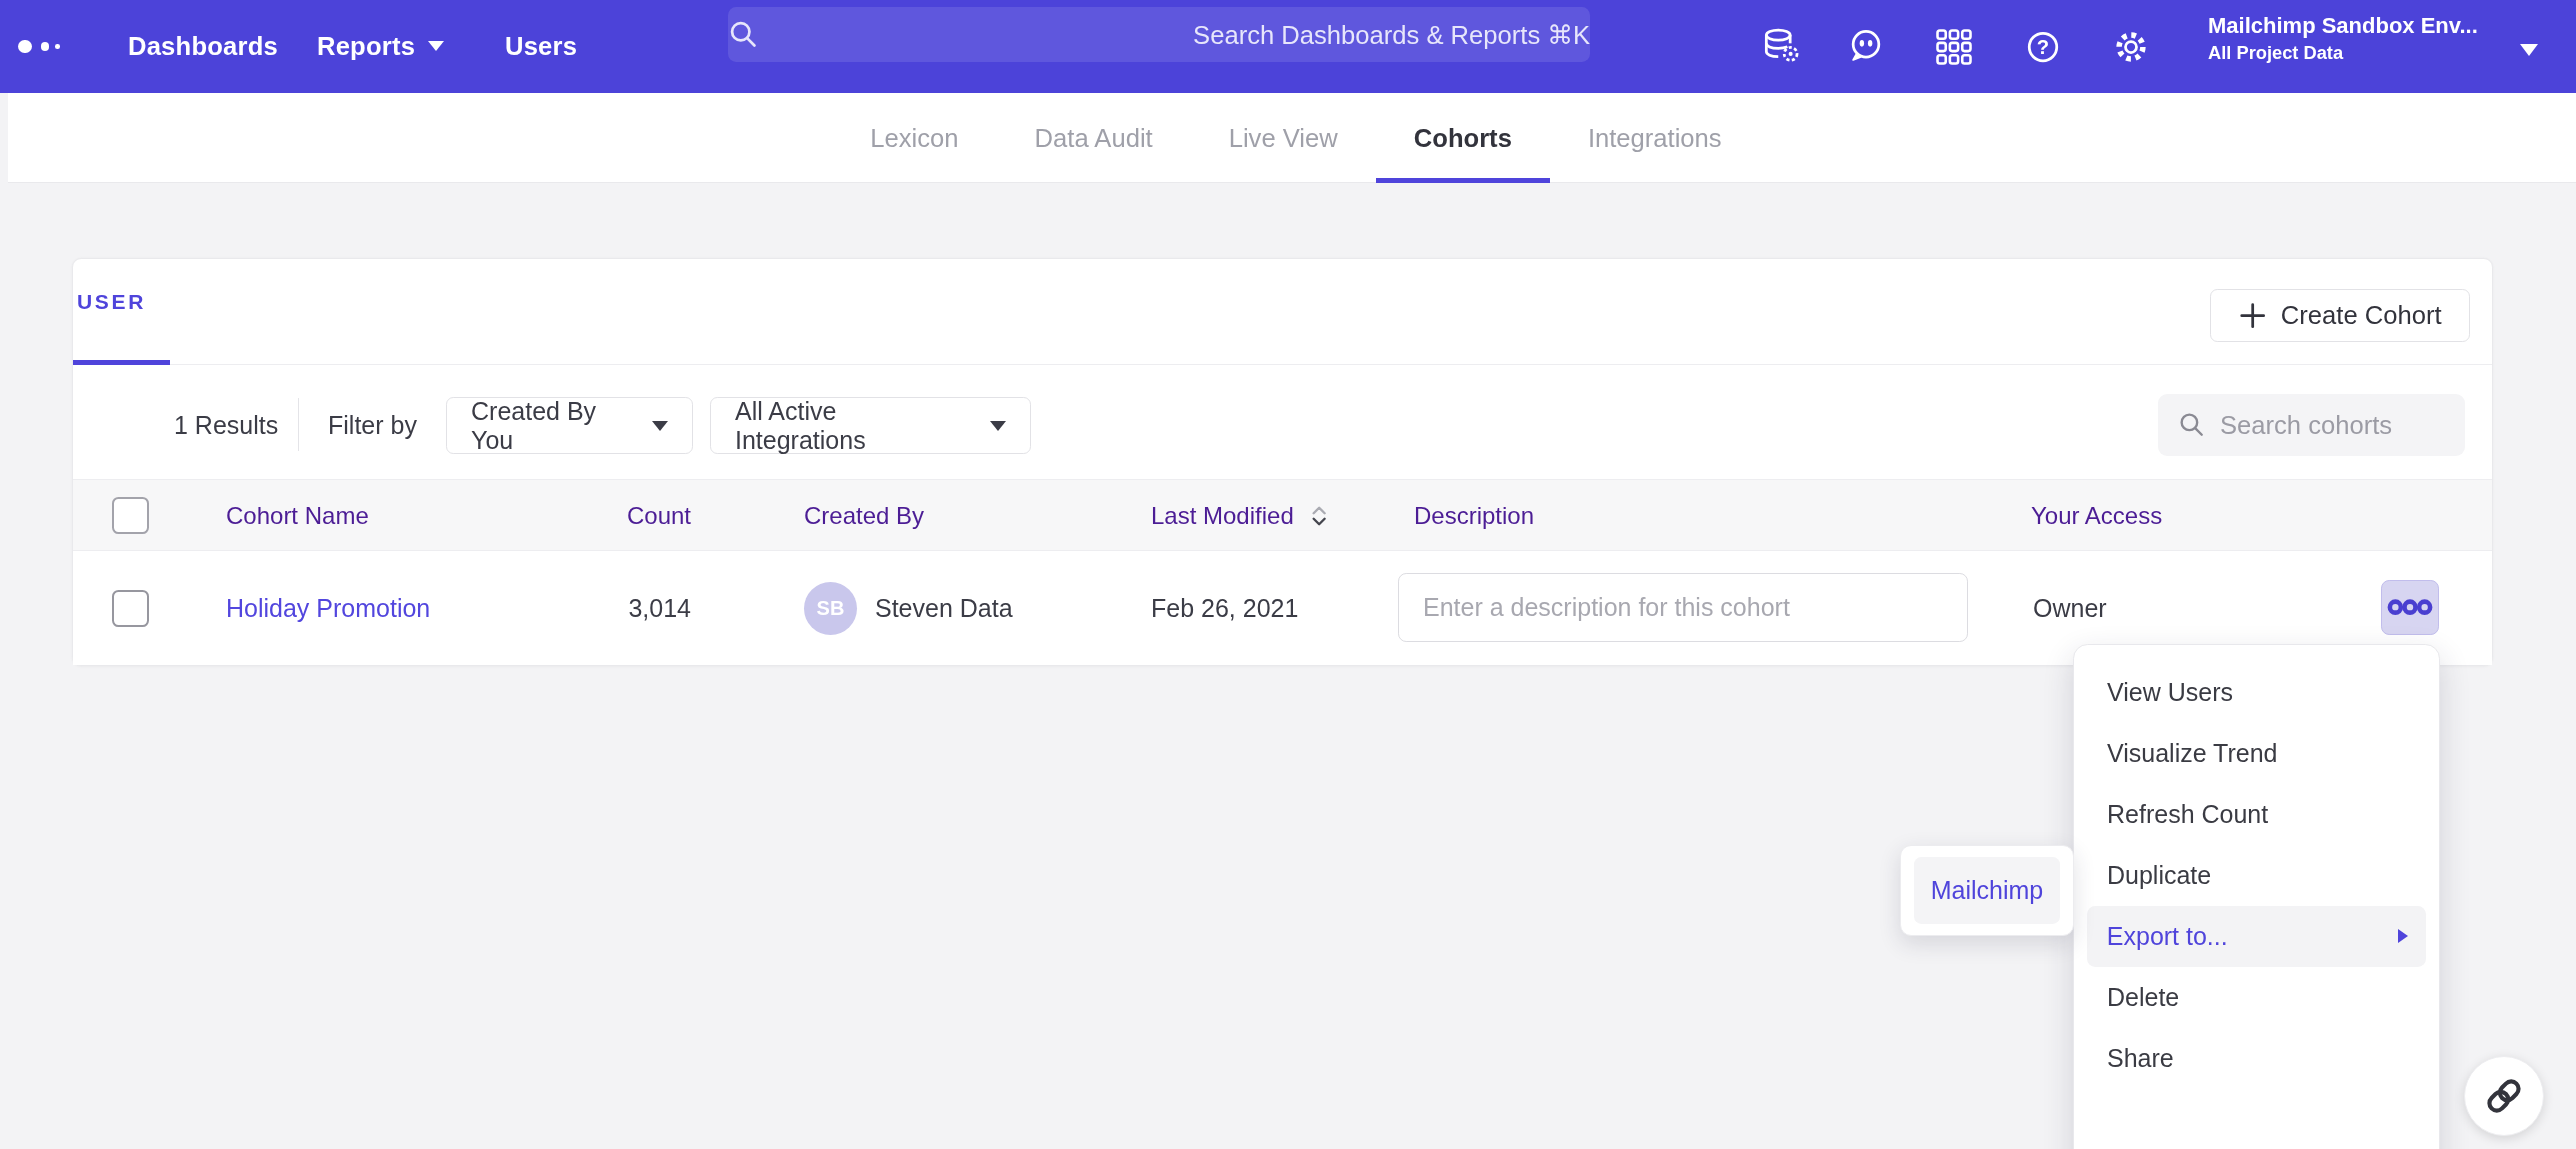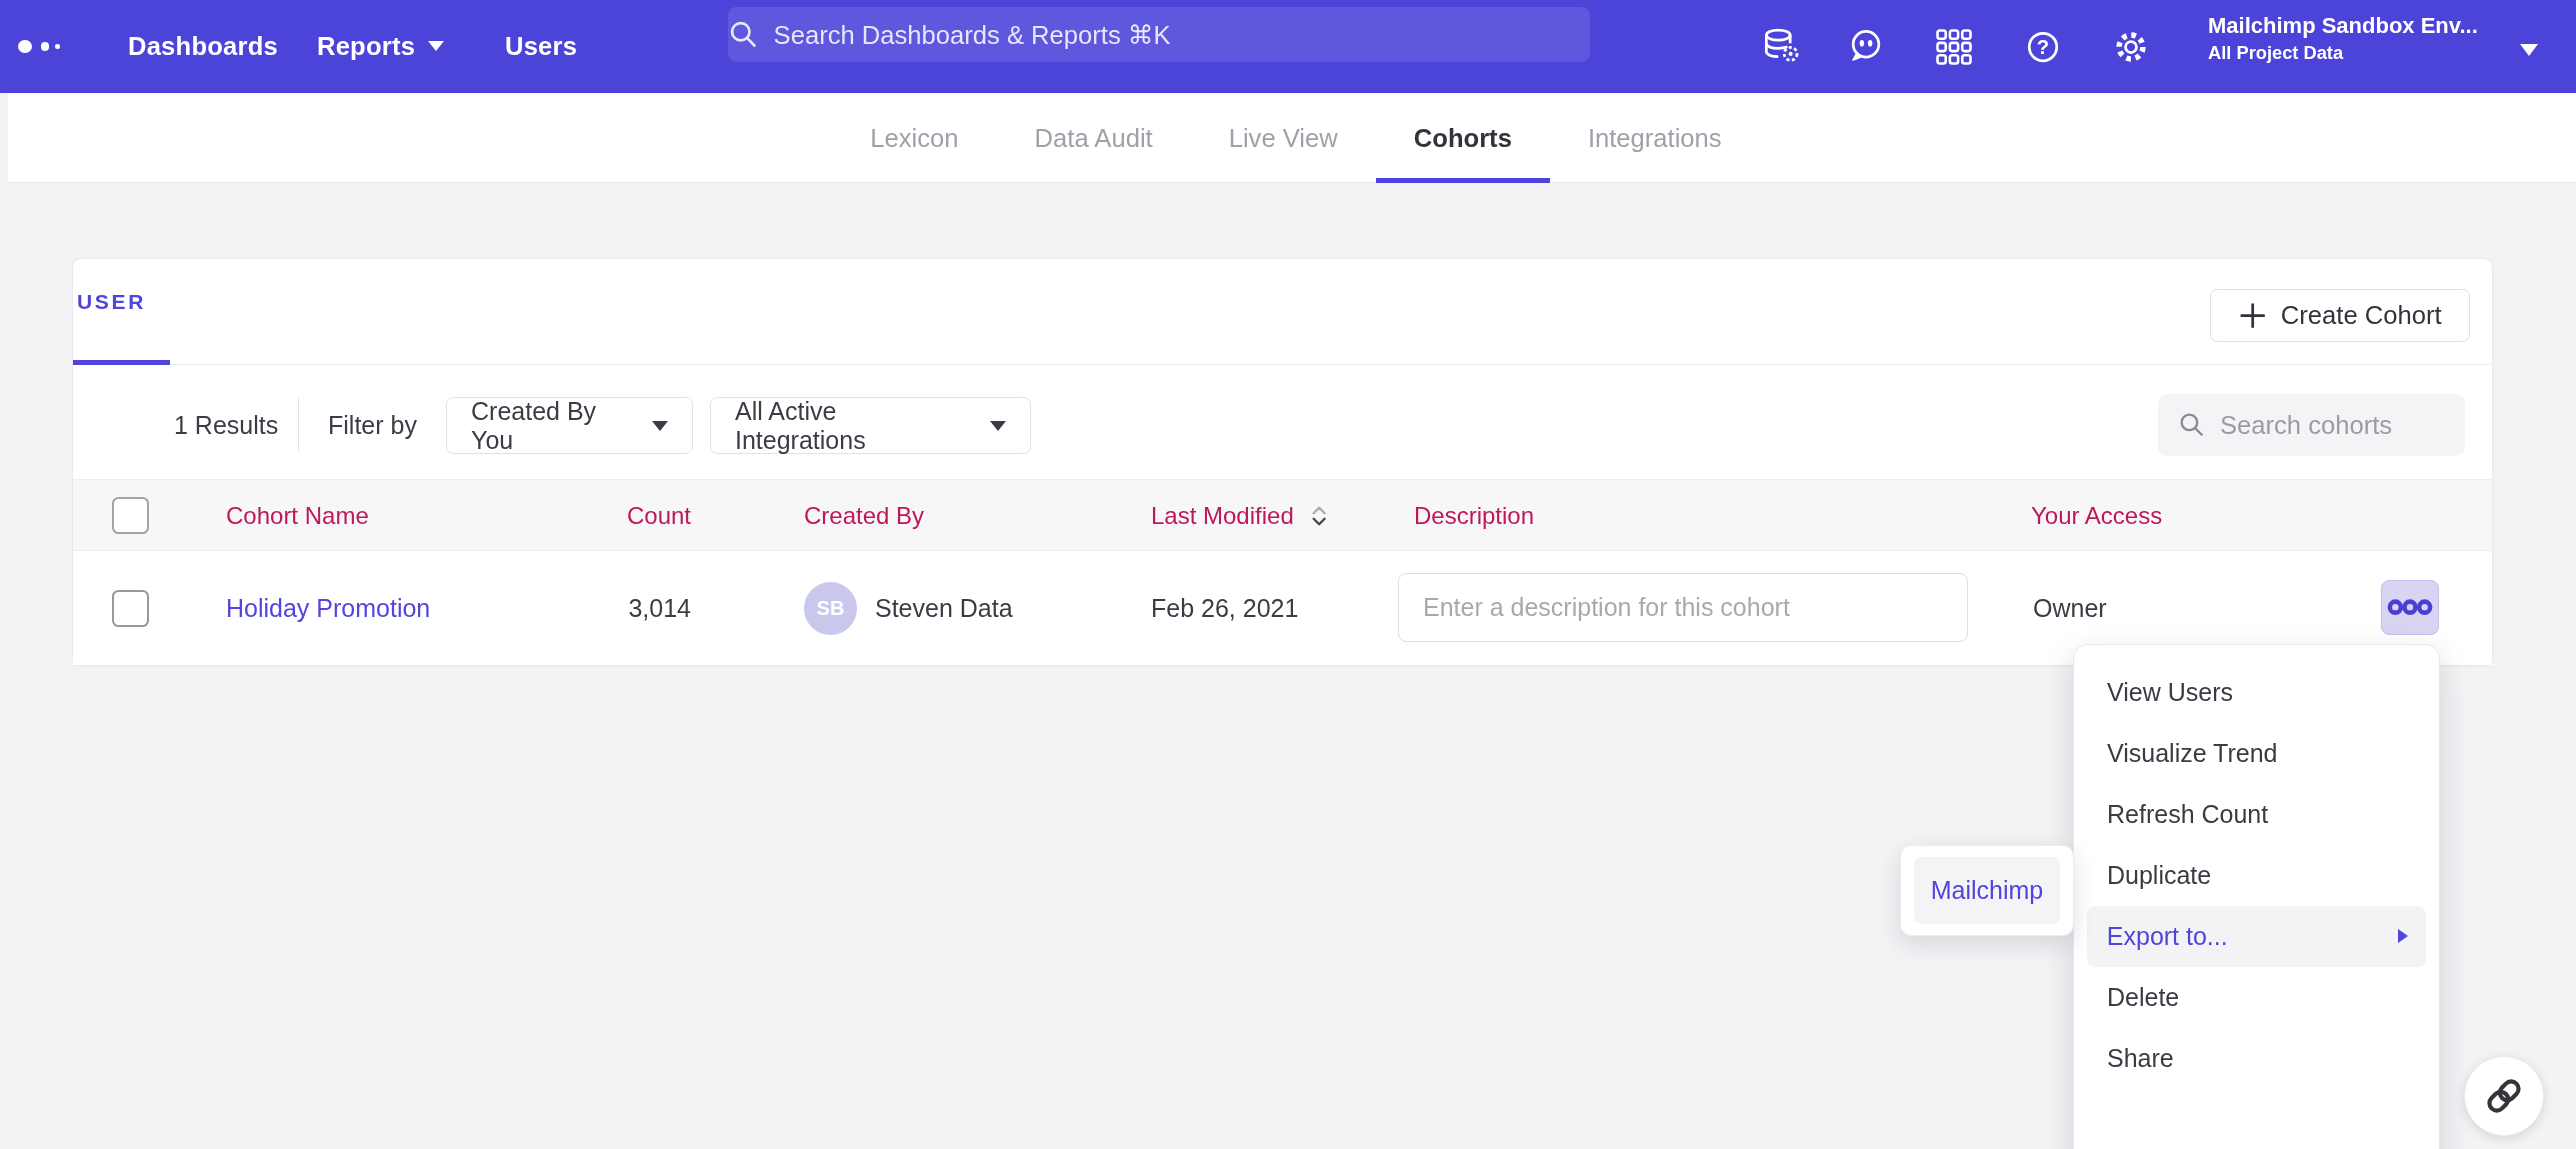--- a/index.html
+++ b/index.html
@@ -16,21 +16,21 @@
   .logo .d1 { width:13.7px; height:13.7px; left:0;  margin-top:-6.9px; }
   .logo .d2 { width:8.2px;  height:8.2px;  left:23px; margin-top:-4.1px; }
   .logo .d3 { width:4.6px;  height:4.6px;  left:37px; margin-top:-2.3px; }
   .navlink { position:absolute; top:0; height:93px; line-height:93px; color:#fff;
              font-size:25.6px; font-weight:600; letter-spacing:0.2px; cursor:pointer; }
   .navlink .caret { display:inline-block; vertical-align:middle; margin-left:12.8px; margin-top:-3.7px;
              width:0; height:0; border-left:8.2px solid transparent; border-right:8.2px solid transparent;
              border-top:10px solid #fff; }
   .nav-search { position:absolute; left:728px; top:7.3px; width:862px; height:55px;
              background:rgba(255,255,255,.11); border-radius:8.2px; display:flex;
-             align-items:center; justify-content:flex-start; gap:14.6px; cursor:text; }
+             align-items:center; justify-content:space-between; gap:14.6px; cursor:text; }
   .nav-search .ph { color:#e7e6fb; font-size:25.6px; }
   .topicon { position:absolute; top:25px; width:44px; height:44px; cursor:pointer; }
   .project { position:absolute; left:2208px; top:11px; width:302px; cursor:pointer; }
   .project .pname { color:#fff; font-size:22px; font-weight:700; line-height:29px; white-space:nowrap; }
   .project .pscope { color:#fff; font-size:18.3px; font-weight:700; line-height:25.6px; }
   .proj-caret { position:absolute; left:2520px; top:44px; width:0; height:0;
              border-left:9.1px solid transparent; border-right:9.1px solid transparent;
              border-top:12px solid #fff; cursor:pointer; }
 
   
@@ -65,21 +65,21 @@
   .cohort-search { position:absolute; left:2085px; top:135px; width:307px; height:62px;
           background:#f4f4f6; border-radius:9.1px; display:flex; align-items:center;
           padding:0 20px; gap:14.6px; }
   .cohort-search input { border:none; outline:none; background:transparent; width:201px;
           font-size:25.6px; color:#3b3c46; font-family:inherit; }
   .cohort-search input::placeholder { color:#9b9ba4; }
 
   
   .thead { position:absolute; left:0; top:220px; width:100%; height:72px; background:#f7f7f8;
           border-top:0.9px solid #ededf0; border-bottom:0.9px solid #ededf0; }
-  .th { position:absolute; top:0; height:72px; line-height:72px; font-size:24px; font-weight:500; color:#be185d; }
+  .th { position:absolute; top:0; height:72px; line-height:72px; font-size:24px; font-weight:500; color:#4c1d95; }
   .trow { position:absolute; left:0; top:293px; width:100%; height:113px; background:#fff; }
   .checkbox { position:absolute; width:37px; height:37px; border:2.3px solid #97979f;
           border-radius:6.4px; background:#fff; cursor:pointer; }
   .cell { position:absolute; top:0; height:113px; line-height:113px; font-size:25px; color:#3b3c46; }
   .link { color:#5246de; font-weight:500; cursor:pointer; }
   .num-right { text-align:right; }
   .avatar { position:absolute; left:731px; top:30px; width:53px; height:53px; border-radius:50%;
           background:#c9c7ec; color:#fff; font-size:20px; font-weight:700; display:flex;
           align-items:center; justify-content:center; }
   .desc-input { position:absolute; left:1325px; top:21px; width:570px; height:69px;

